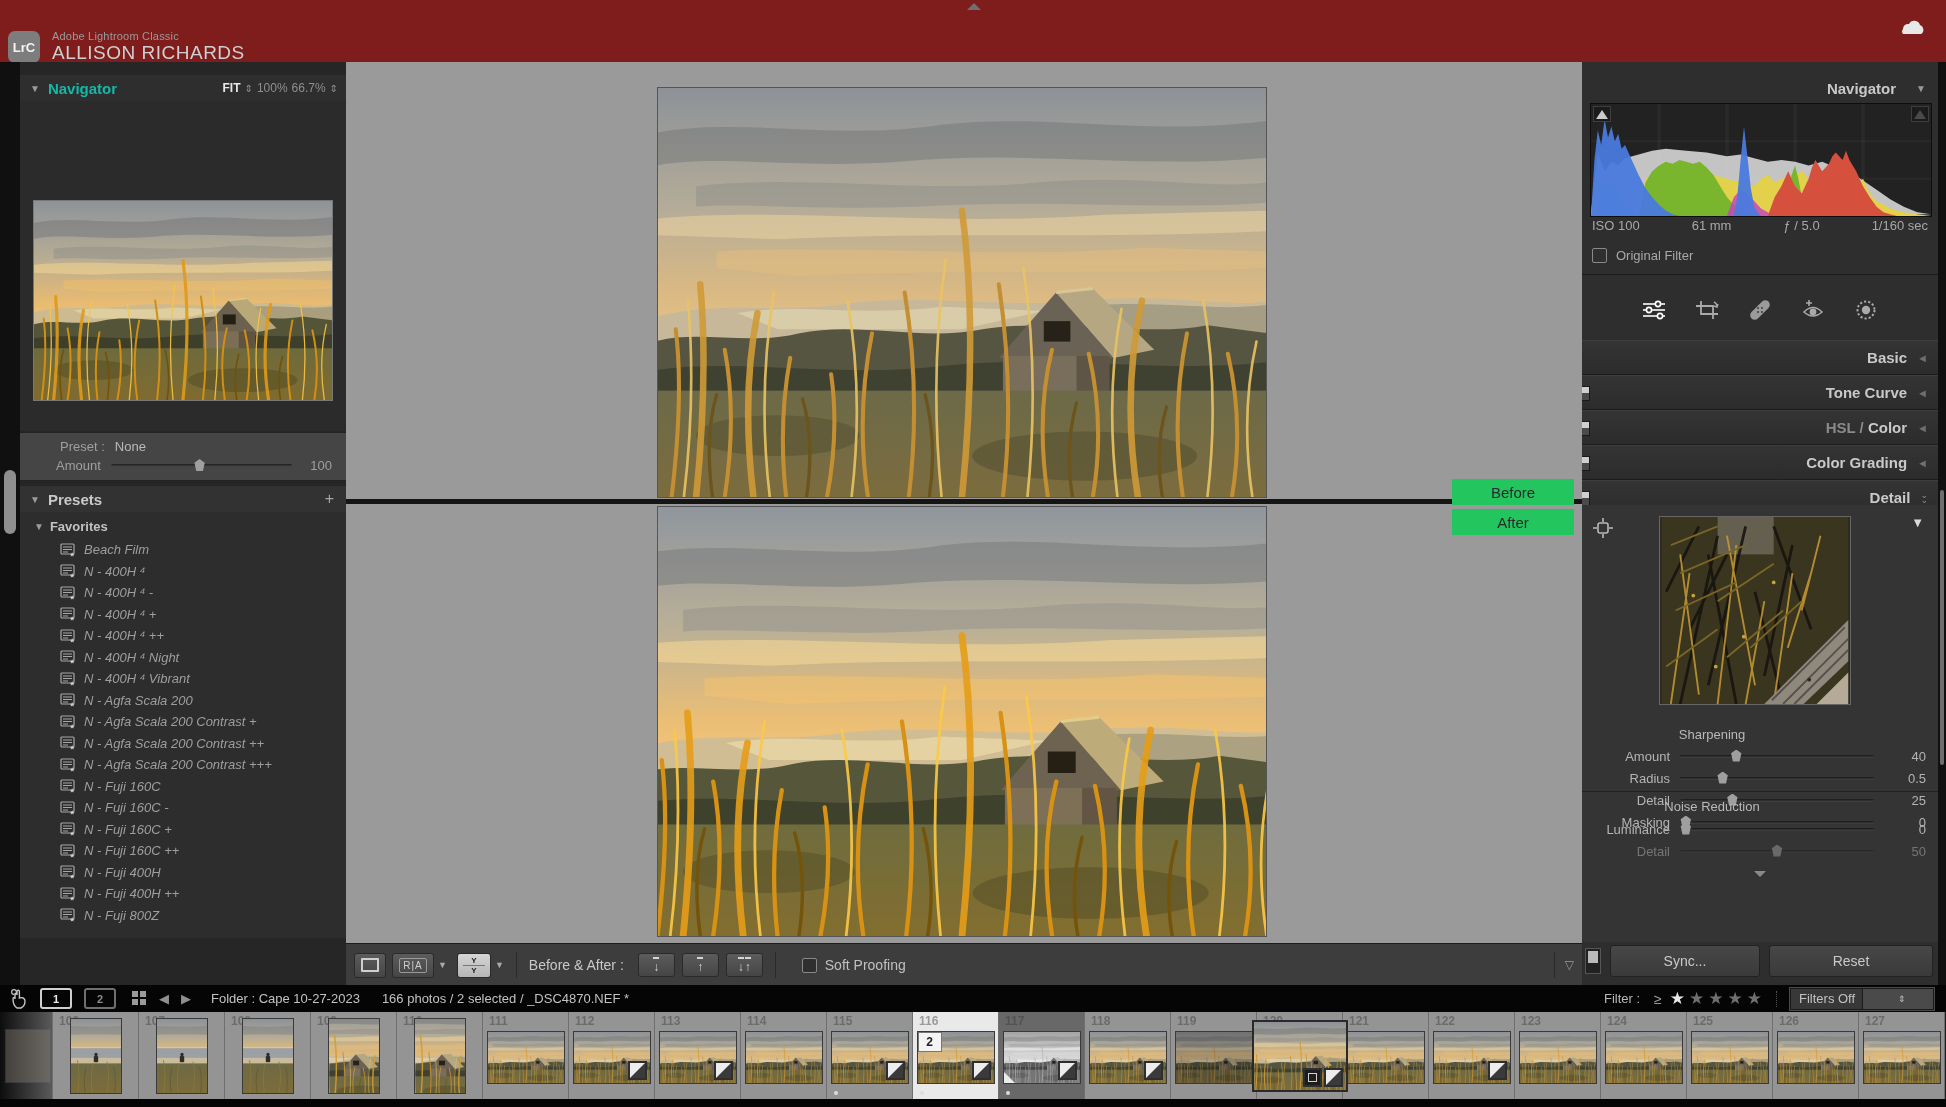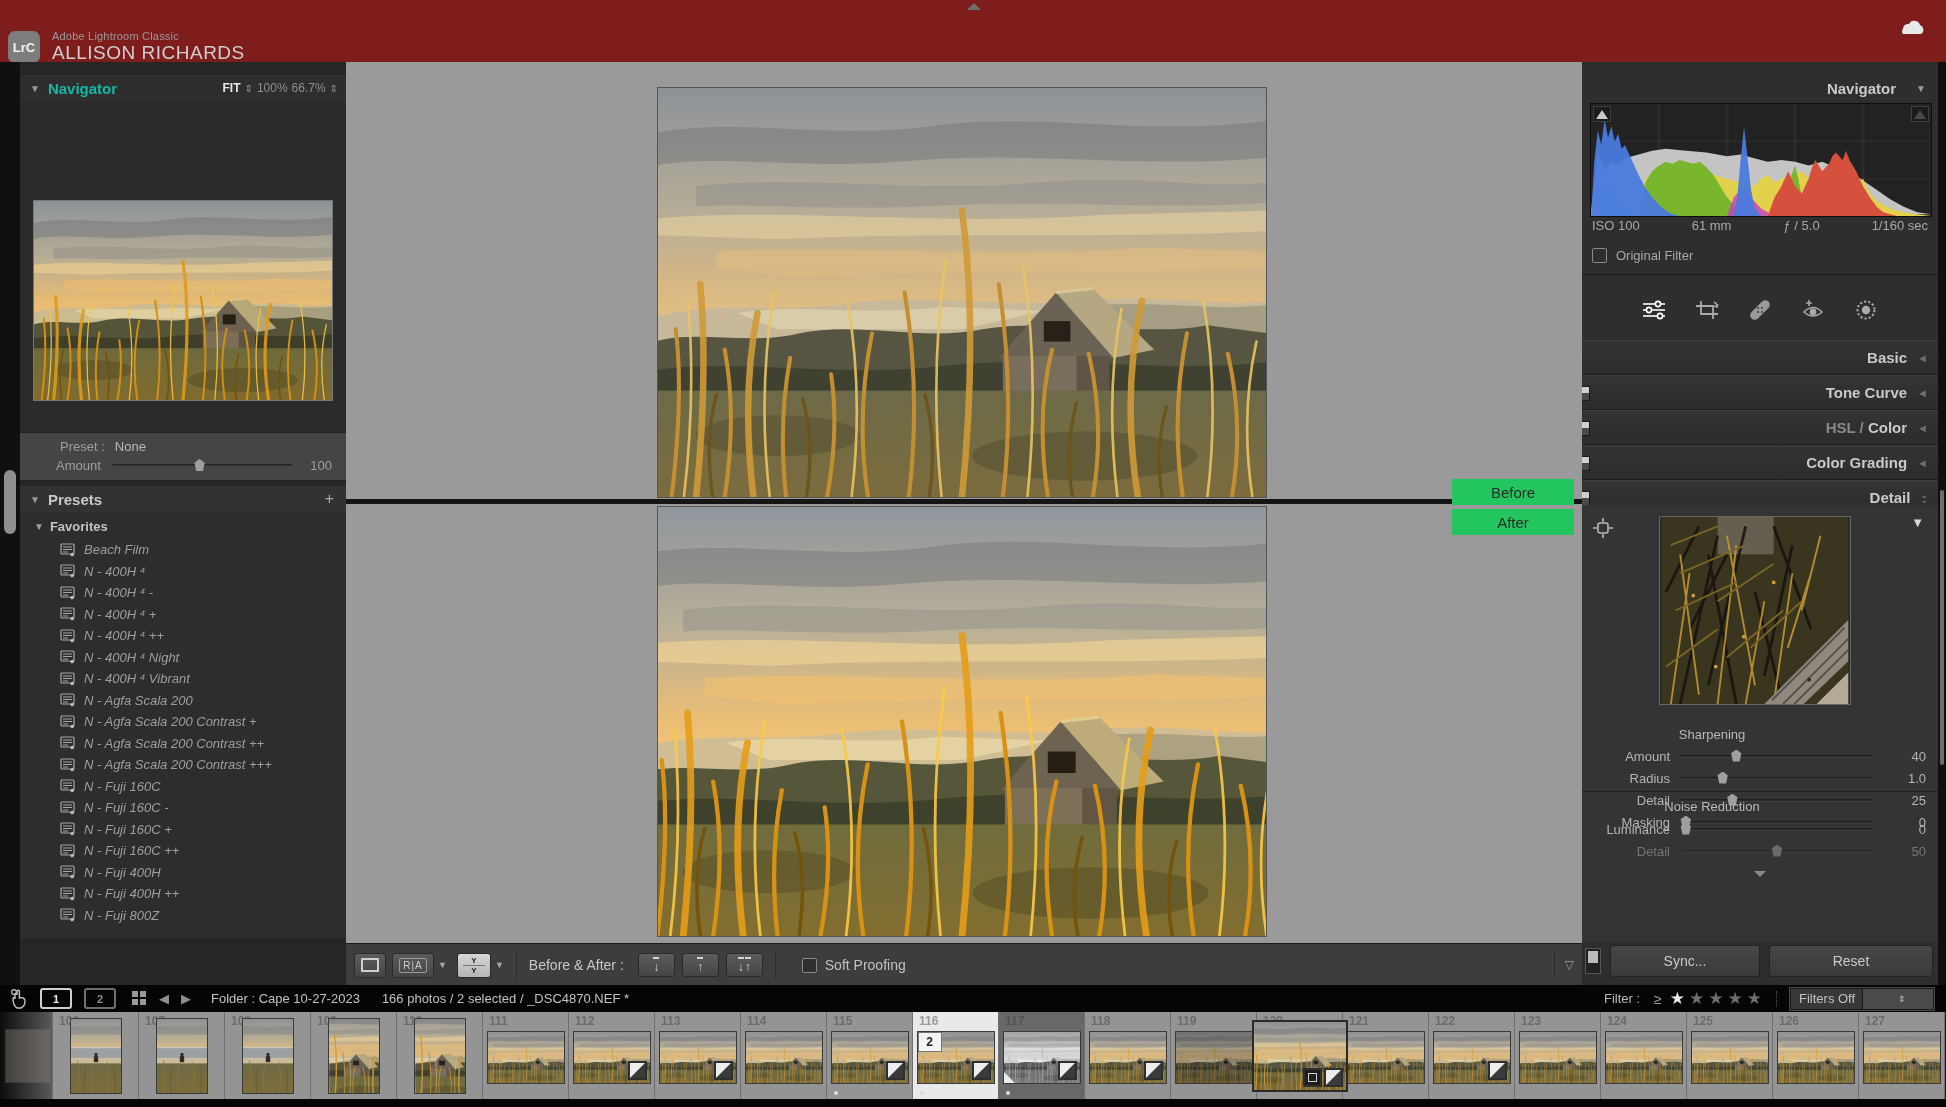--- a/index.html
+++ b/index.html
@@ -761,21 +761,21 @@
     <span class="strack">
               <span class="sthumb"></span>
             </span>
     <span class="sval">40</span>
   </div>
           <div class="srow" style="--pos: 22%;">
     <span class="slabel">Radius</span>
     <span class="strack">
               <span class="sthumb"></span>
             </span>
-    <span class="sval">1.0</span>
+    <span class="sval">0.5</span>
   </div>
           <div class="srow" style="--pos: 27%;">
     <span class="slabel">Detail</span>
     <span class="strack">
               <span class="sthumb"></span>
             </span>
     <span class="sval">25</span>
   </div>
           <div class="srow" style="--pos: 3%;">
     <span class="slabel">Masking</span>

